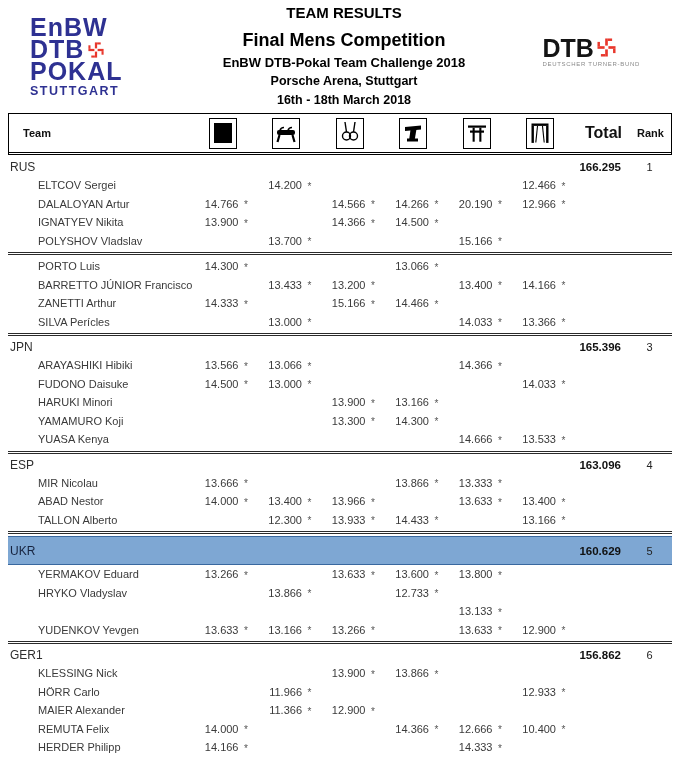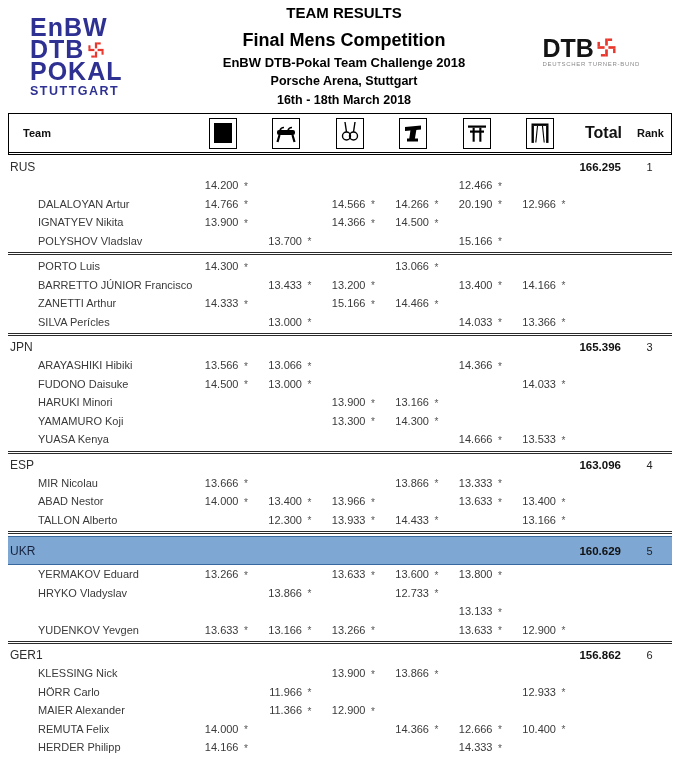--- a/index.html
+++ b/index.html
@@ -204,20 +204,21 @@
             <div class="empty"></div>
             <div class="empty"></div>
             <div class="empty"></div>
             <div class="empty"></div>
             <div class="empty"></div>
             <div class="empty"></div>
             <div class="total">166.295</div>
             <div class="rank">1</div>
           </div>
           <div class="grid-row athlete-row">
+            <div class="name">ELTCOV  Sergei</div>
             <div class="score"></div>
             <div class="score">
               <div class="val">14.200</div>
               <div class="star">*</div>
             </div>
             <div class="score"></div>
             <div class="score"></div>
             <div class="score"></div>
             <div class="score">
               <div class="val">12.466</div>

